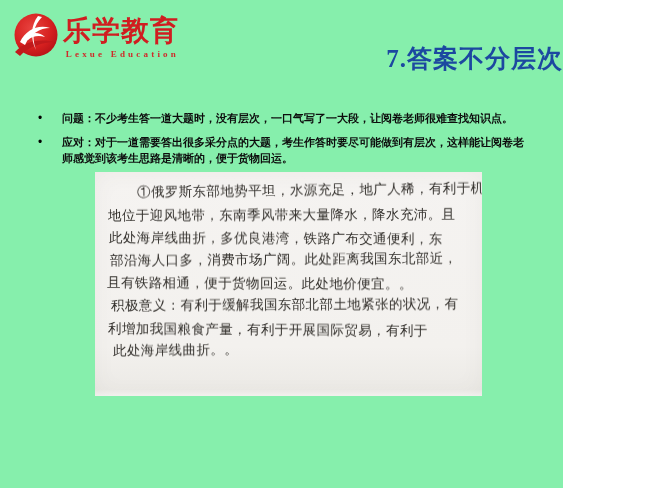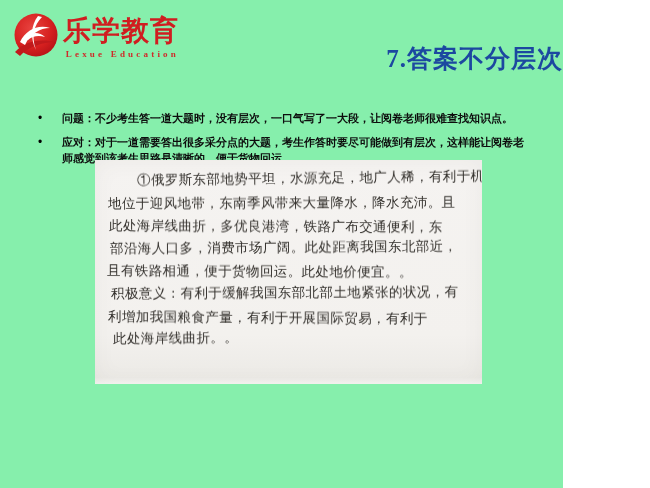--- a/index.html
+++ b/index.html
@@ -55,21 +55,21 @@
   }
   .bullet-body{
     flex:1;
     font-size:11px;line-height:16.5px;
     font-weight:bold;color:#0d0d0d;
   }
   .bullet-label{font-weight:bold;}
 
   
   .answer-photo{
-    position:absolute;left:95px;top:160px;
+    position:absolute;left:95px;top:172px;
     width:387px;height:224px;
     background:linear-gradient(180deg,#f5f3f1 0%,#f3f1ee 78%,#eceae6 97%,#f7f6f4 100%);
     box-shadow:inset 0 0 22px rgba(90,80,70,0.06);
     padding:10px 6px 0 12px;
     box-sizing:border-box;
     overflow:hidden;
   }
   .hw-line{
     font-size:13.5px;
     line-height:22.6px;

